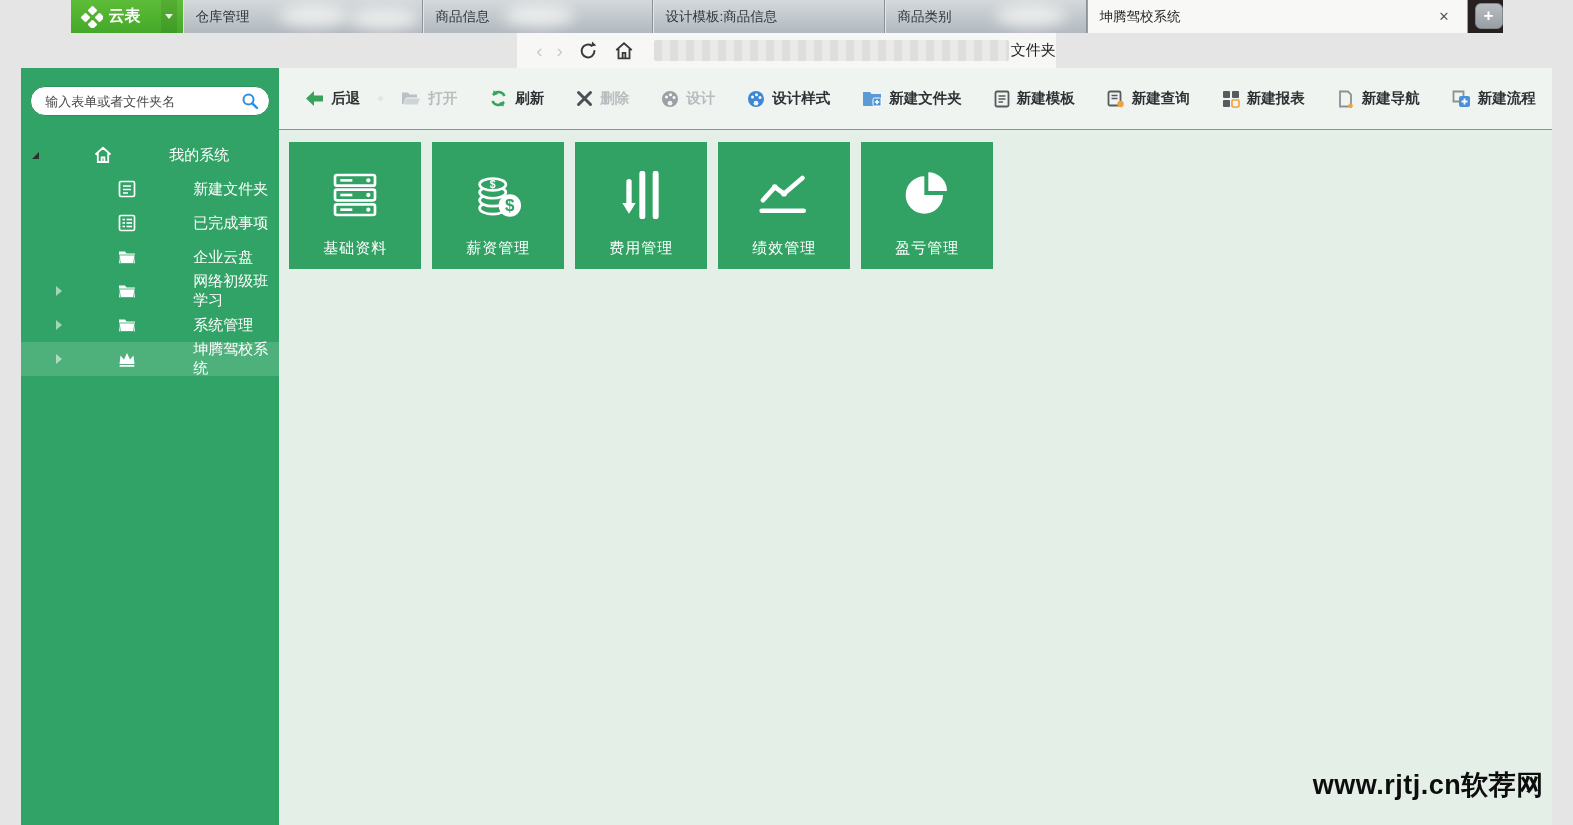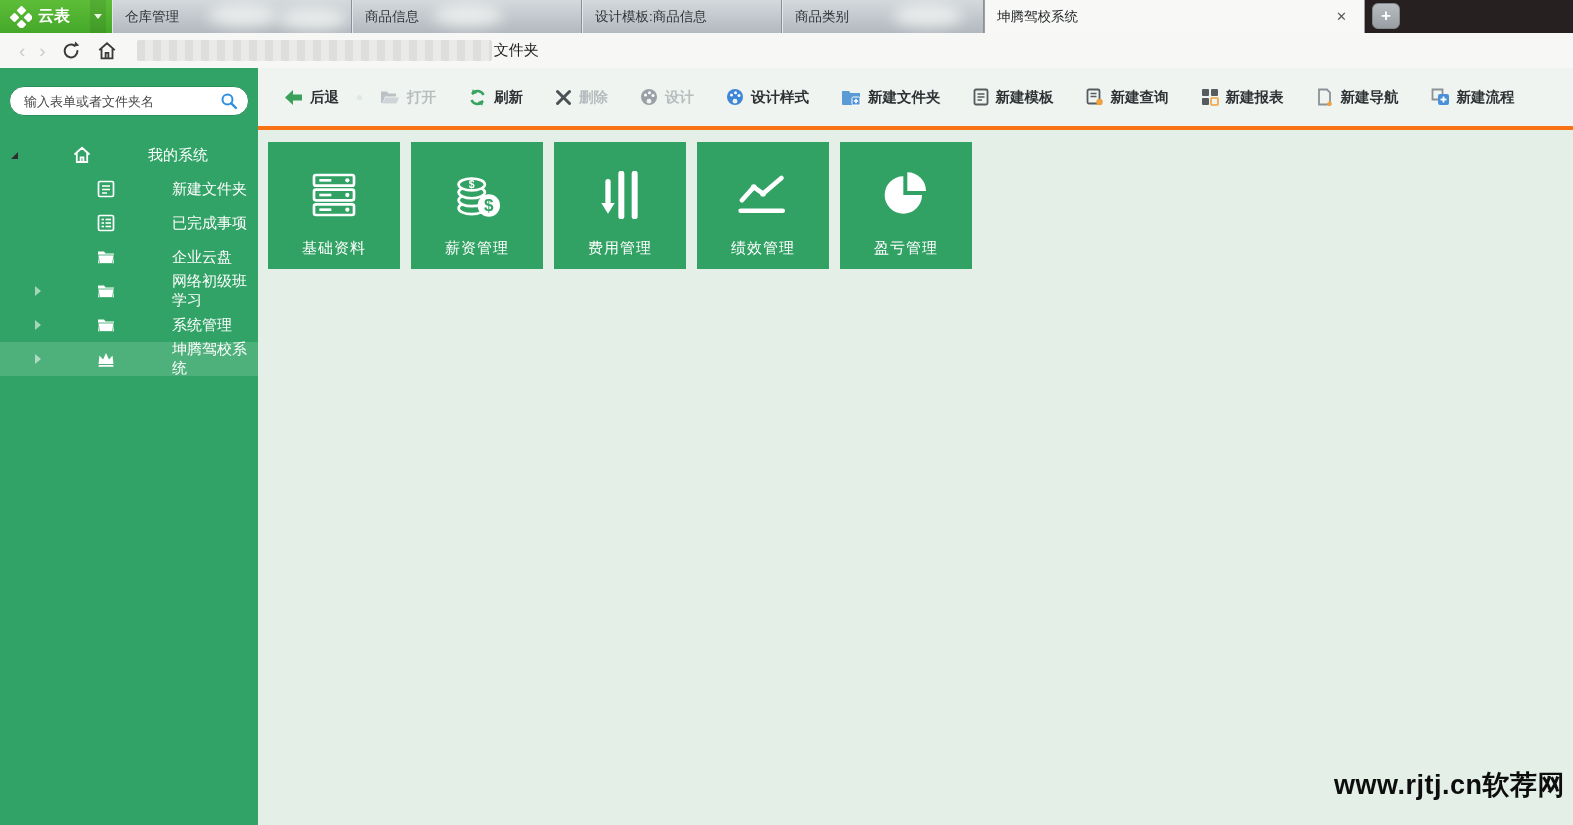--- a/index.html
+++ b/index.html
@@ -1,18 +1,18 @@
 <!DOCTYPE html>
 <html><head>
 <meta charset="utf-8">
 <style>
   * { margin:0; padding:0; box-sizing:border-box; }
   html,body { width:1573px; height:825px; overflow:hidden;
     font-family:"Liberation Sans", sans-serif; }
-  .app { width:1573px; height:825px; display:flex; flex-direction:column; background:#fca5a5; }
+  .app { width:1573px; height:825px; display:flex; flex-direction:column; background:#e5e5e5;align-items:center; }
 
   
   .tabbar { height:33px; display:flex; background:#262120; position:relative; flex:none; }
   .logo { width:112px; height:33px; background:linear-gradient(#5dbd38,#45a829);
     display:flex; align-items:center; padding:0 6px 0 10px; color:#fff; font-weight:bold;
     font-size:16px; gap:6px; cursor:pointer; }
   .logo-caret { margin-left:auto; width:16px; height:100%; display:flex; align-items:center;
     justify-content:center; background:rgba(0,0,0,0.08); }
   .caret-down { width:0; height:0; border-left:4px solid transparent; border-right:4px solid transparent;
     border-top:5px solid #eaf6e4; }
@@ -54,21 +54,21 @@
   .tw { width:16px; flex:none; display:flex; justify-content:center; }
   .tri-expanded { width:0; height:0; border-left:7px solid transparent; border-bottom:7px solid #2e2e2e; }
   .tri-collapsed { width:0; height:0; border-top:5px solid transparent; border-bottom:5px solid transparent;
     border-left:6px solid rgba(255,255,255,0.55); }
   .tree-ico { width:20px; height:20px; margin:0 8px 0 2px; flex:none; }
   .lvl0 { padding-left:6px; }
   .lvl1 { padding-left:30px; }
 
   
   .rightcol { flex:1; display:flex; flex-direction:column; min-width:0; }
-  .toolbar { height:62px; background:#eff4f0; border-bottom:4px solid #f97316; display:flex;
+  .toolbar { height:62px; background:#eff4f0; border-bottom:1px solid #f97316; display:flex;
     align-items:center; padding-left:10px; flex:none; overflow:hidden; }
   .tbtn { display:flex; align-items:center; gap:7px; padding:0 16px; height:40px; cursor:pointer;
     font-size:14.5px; font-weight:600; color:#2e3235; white-space:nowrap; border-radius:4px; }
   .tbtn.disabled { color:#b7bcbf; cursor:default; }
   .tbtn svg { flex:none; }
   .tb-dot { width:5px; height:5px; border-radius:50%; background:#dfe7e0; margin:0 2px; flex:none; }
 
   .main { flex:1; background:#e4efe8; position:relative; padding:12px 0 0 10px; min-height:0; }
   .tiles { display:flex; gap:11px; }
   .tile { width:132px; height:127px; background:#31a264; color:#fff; cursor:pointer;
@@ -102,21 +102,21 @@
 
     <div class="tab" style="width:240px">
       <span>仓库管理</span>
       <span class="smudge" style="left:95px"></span>
       <span class="smudge" style="left:165px;top:8px"></span>
     </div>
     <div class="tab" style="width:230px">
       <span>商品信息</span>
       <span class="smudge" style="left:80px"></span>
     </div>
-    <div class="tab" style="width:200px">
+    <div class="tab" style="width:232px">
       <span>设计模板:商品信息</span>
     </div>
     <div class="tab" style="width:202px">
       <span>商品类别</span>
       <span class="smudge" style="left:110px"></span>
     </div>
     <div class="tab active" style="width:381px">
       <span>坤腾驾校系统</span>
       <span class="tab-close">✕</span>
     </div>

